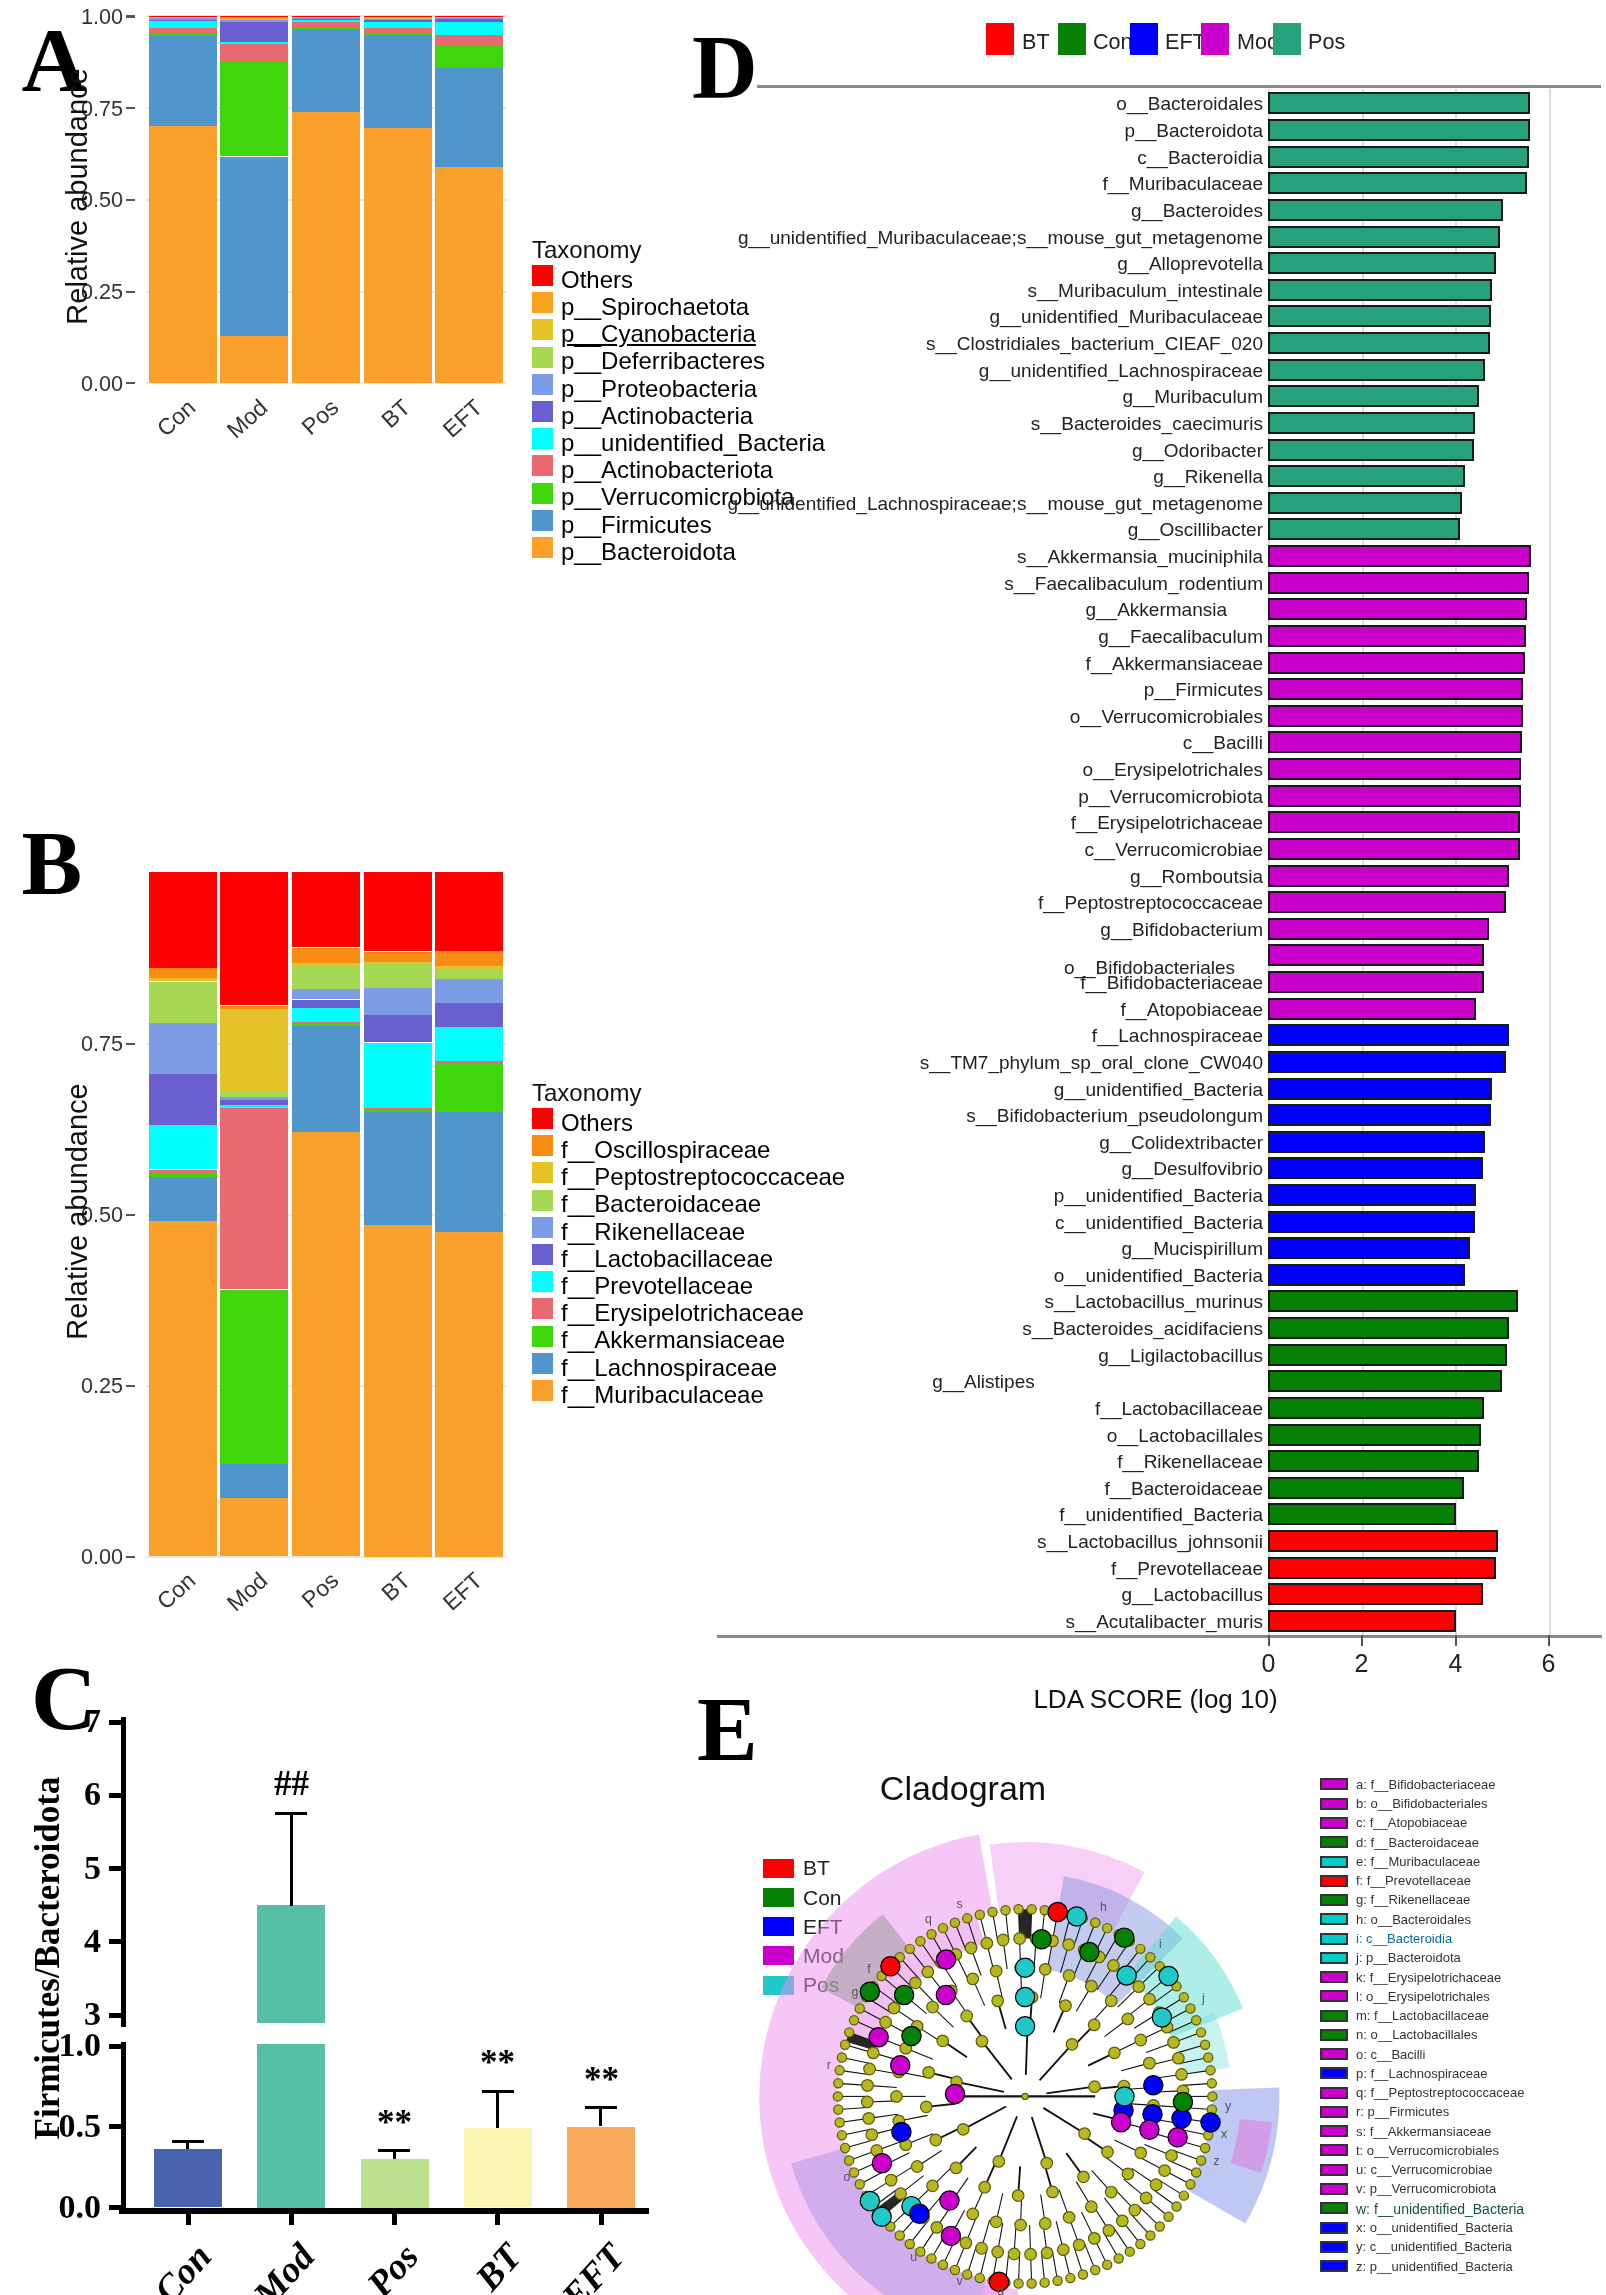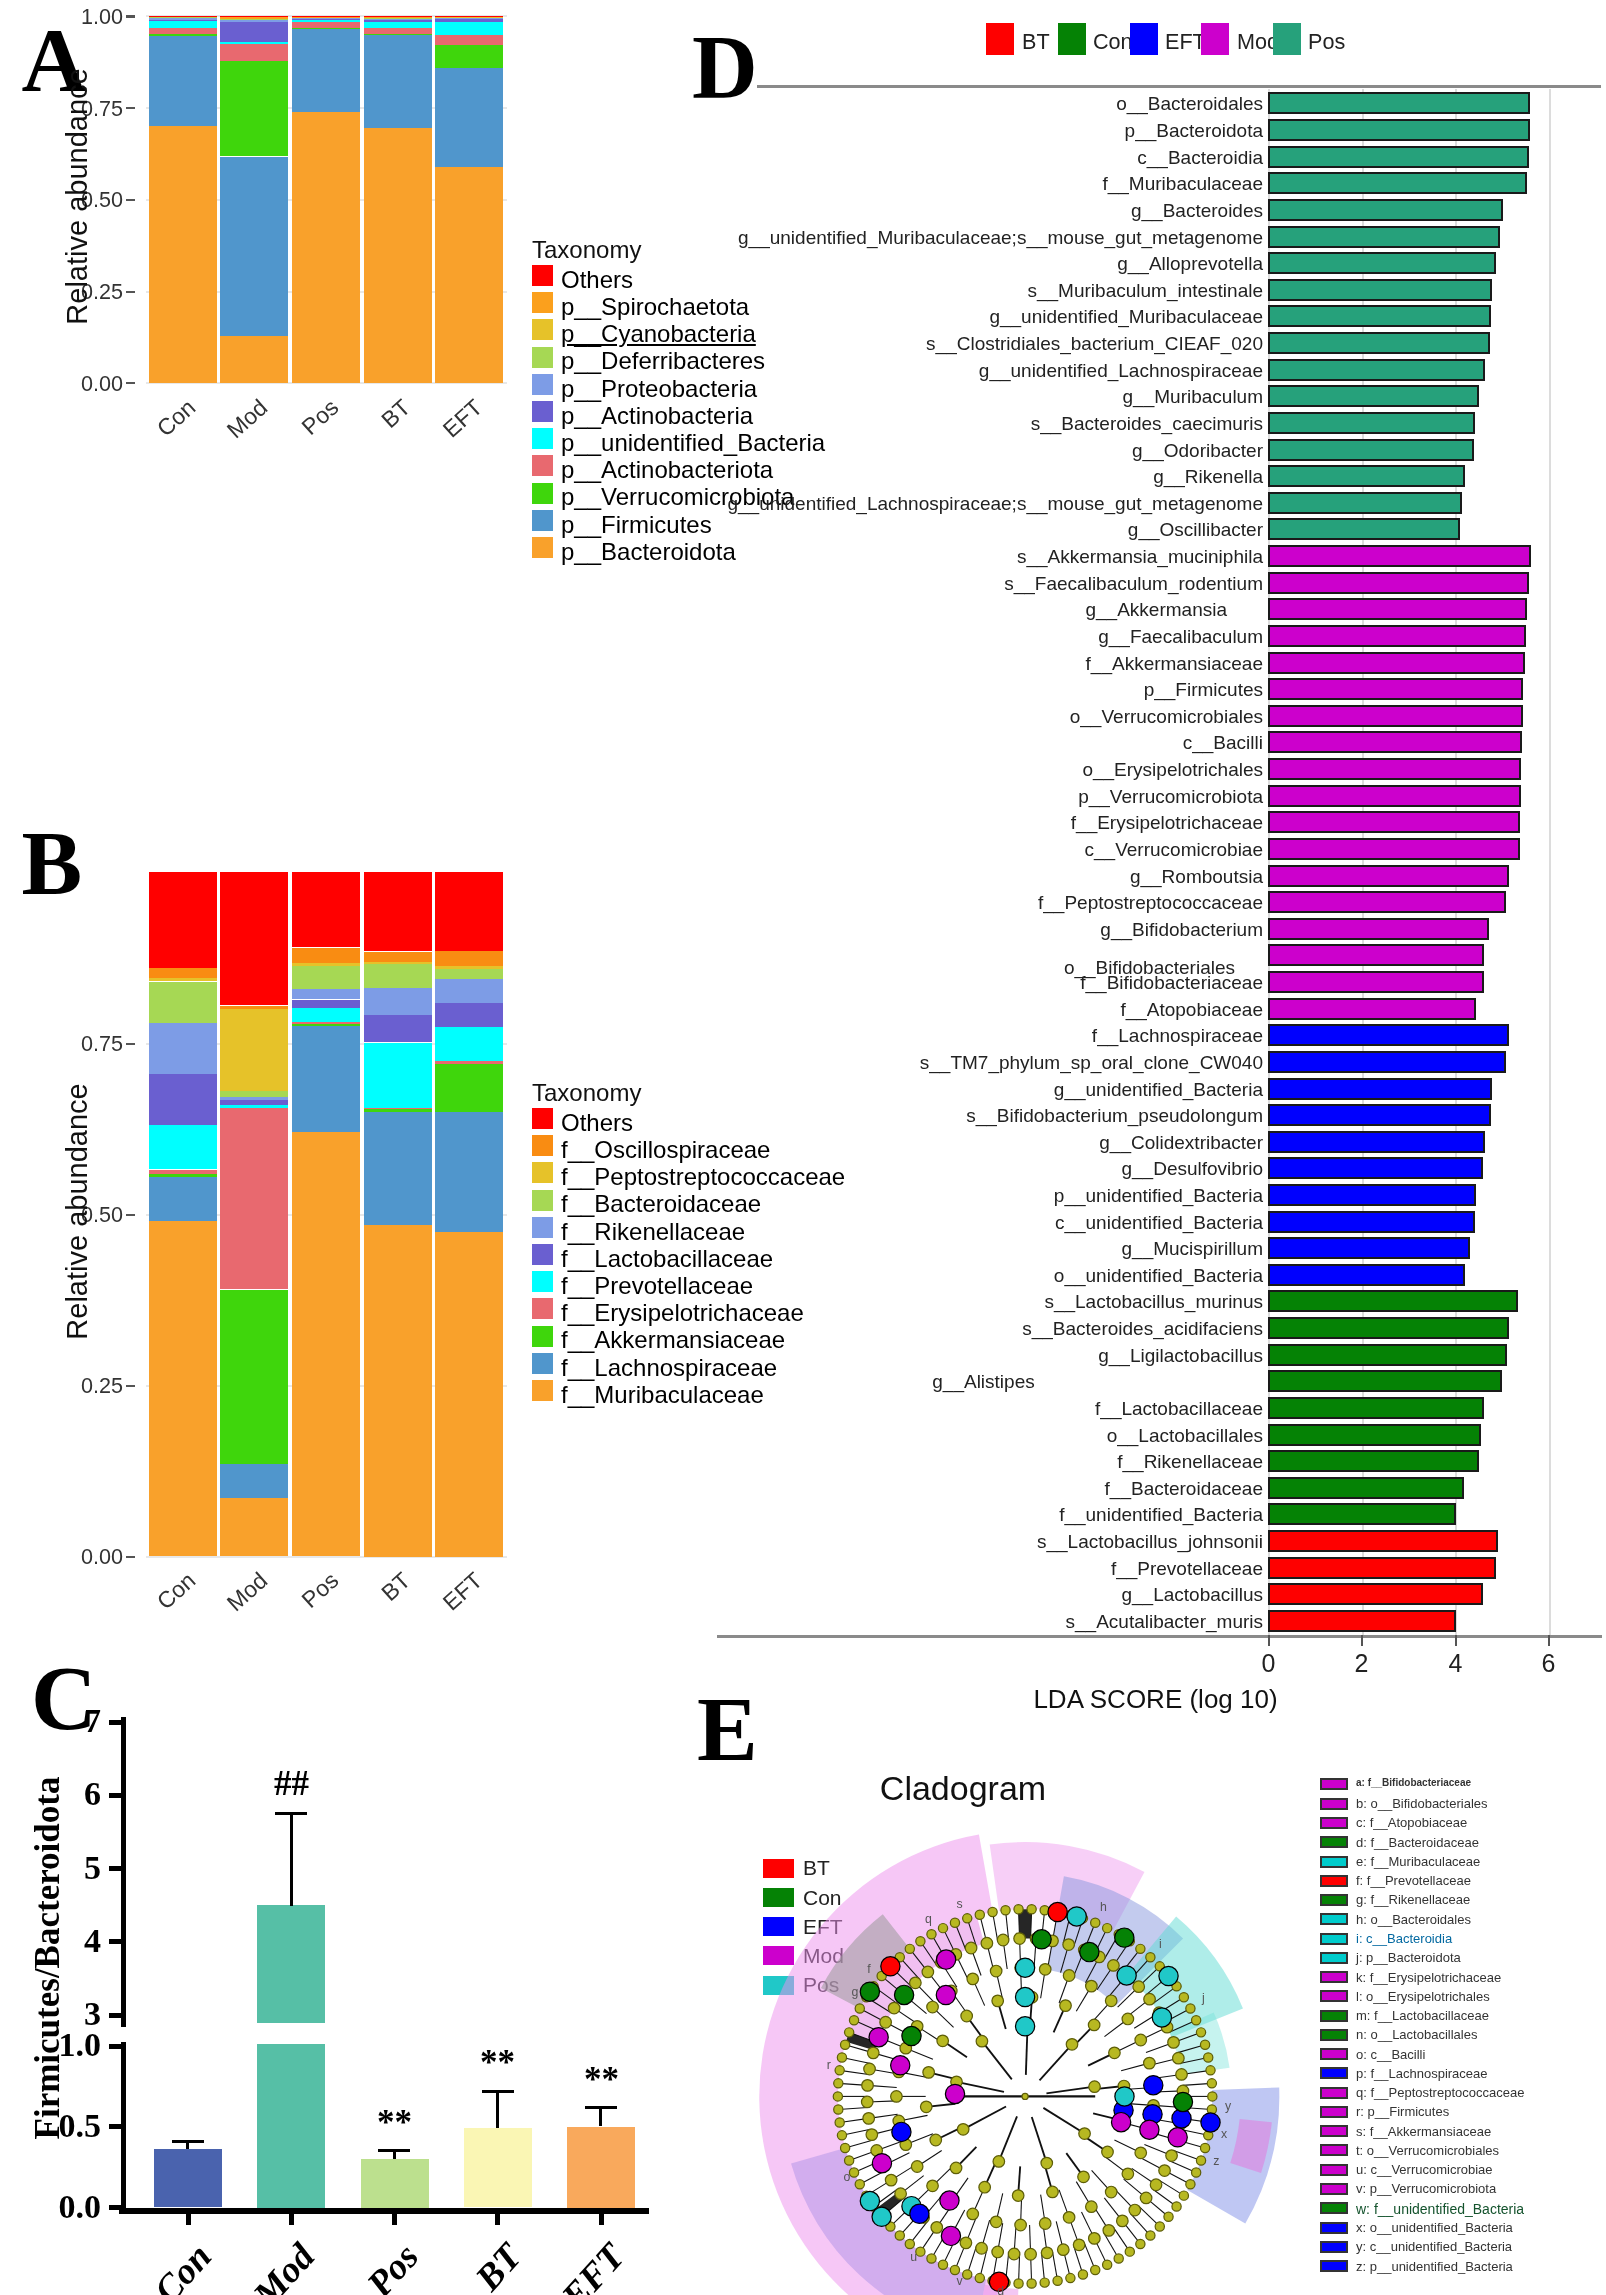--- a/index.html
+++ b/index.html
@@ -438,21 +438,21 @@
       <div style="position: absolute; left: 803px; top: 1856px; font-size: 21px; color: rgb(34, 34, 34);">BT</div>
       <div style="position: absolute; left: 763px; top: 1888px; width: 31px; height: 18.5px; background: rgb(5, 130, 5);"></div>
       <div style="position: absolute; left: 803px; top: 1886px; font-size: 21px; color: rgb(34, 34, 34);">Con</div>
       <div style="position: absolute; left: 763px; top: 1917px; width: 31px; height: 18.5px; background: rgb(0, 0, 254);"></div>
       <div style="position: absolute; left: 803px; top: 1915px; font-size: 21px; color: rgb(34, 34, 34);">EFT</div>
       <div style="position: absolute; left: 763px; top: 1946px; width: 31px; height: 18.5px; background: rgb(204, 0, 204);"></div>
       <div style="position: absolute; left: 803px; top: 1944px; font-size: 21px; color: rgb(34, 34, 34);">Mod</div>
       <div style="position: absolute; left: 763px; top: 1976px; width: 31px; height: 18.5px; background: rgb(32, 200, 200);"></div>
       <div style="position: absolute; left: 803px; top: 1973px; font-size: 21px; color: rgb(34, 34, 34);">Pos</div>
       <div style="position: absolute; left: 1320px; top: 1778px; width: 28px; height: 12.3px; background: rgb(204, 0, 204); border: 2.3px solid rgb(51, 51, 51); box-sizing: border-box;"></div>
-      <div style="position: absolute; left: 1356px; top: 1777px; font-size: 10px; color: rgb(51, 51, 51); white-space: nowrap; font-weight: bold;">a: f__Bifidobacteriaceae</div>
+      <div style="position: absolute; left: 1356px; top: 1777px; font-size: 13px; color: rgb(51, 51, 51); white-space: nowrap;">a: f__Bifidobacteriaceae</div>
       <div style="position: absolute; left: 1320px; top: 1798px; width: 28px; height: 12.3px; background: rgb(204, 0, 204); border: 2.3px solid rgb(51, 51, 51); box-sizing: border-box;"></div>
       <div style="position: absolute; left: 1356px; top: 1796px; font-size: 13px; color: rgb(51, 51, 51); white-space: nowrap;">b: o__Bifidobacteriales</div>
       <div style="position: absolute; left: 1320px; top: 1817px; width: 28px; height: 12.3px; background: rgb(204, 0, 204); border: 2.3px solid rgb(51, 51, 51); box-sizing: border-box;"></div>
       <div style="position: absolute; left: 1356px; top: 1815px; font-size: 13px; color: rgb(51, 51, 51); white-space: nowrap;">c: f__Atopobiaceae</div>
       <div style="position: absolute; left: 1320px; top: 1836px; width: 28px; height: 12.3px; background: rgb(5, 130, 5); border: 2.3px solid rgb(51, 51, 51); box-sizing: border-box;"></div>
       <div style="position: absolute; left: 1356px; top: 1835px; font-size: 13px; color: rgb(51, 51, 51); white-space: nowrap;">d: f__Bacteroidaceae</div>
       <div style="position: absolute; left: 1320px; top: 1856px; width: 28px; height: 12.3px; background: rgb(0, 204, 204); border: 2.3px solid rgb(51, 51, 51); box-sizing: border-box;"></div>
       <div style="position: absolute; left: 1356px; top: 1854px; font-size: 13px; color: rgb(51, 51, 51); white-space: nowrap;">e: f__Muribaculaceae</div>
       <div style="position: absolute; left: 1320px; top: 1875px; width: 28px; height: 12.3px; background: rgb(254, 0, 0); border: 2.3px solid rgb(51, 51, 51); box-sizing: border-box;"></div>
       <div style="position: absolute; left: 1356px; top: 1873px; font-size: 13px; color: rgb(51, 51, 51); white-space: nowrap;">f: f__Prevotellaceae</div>

